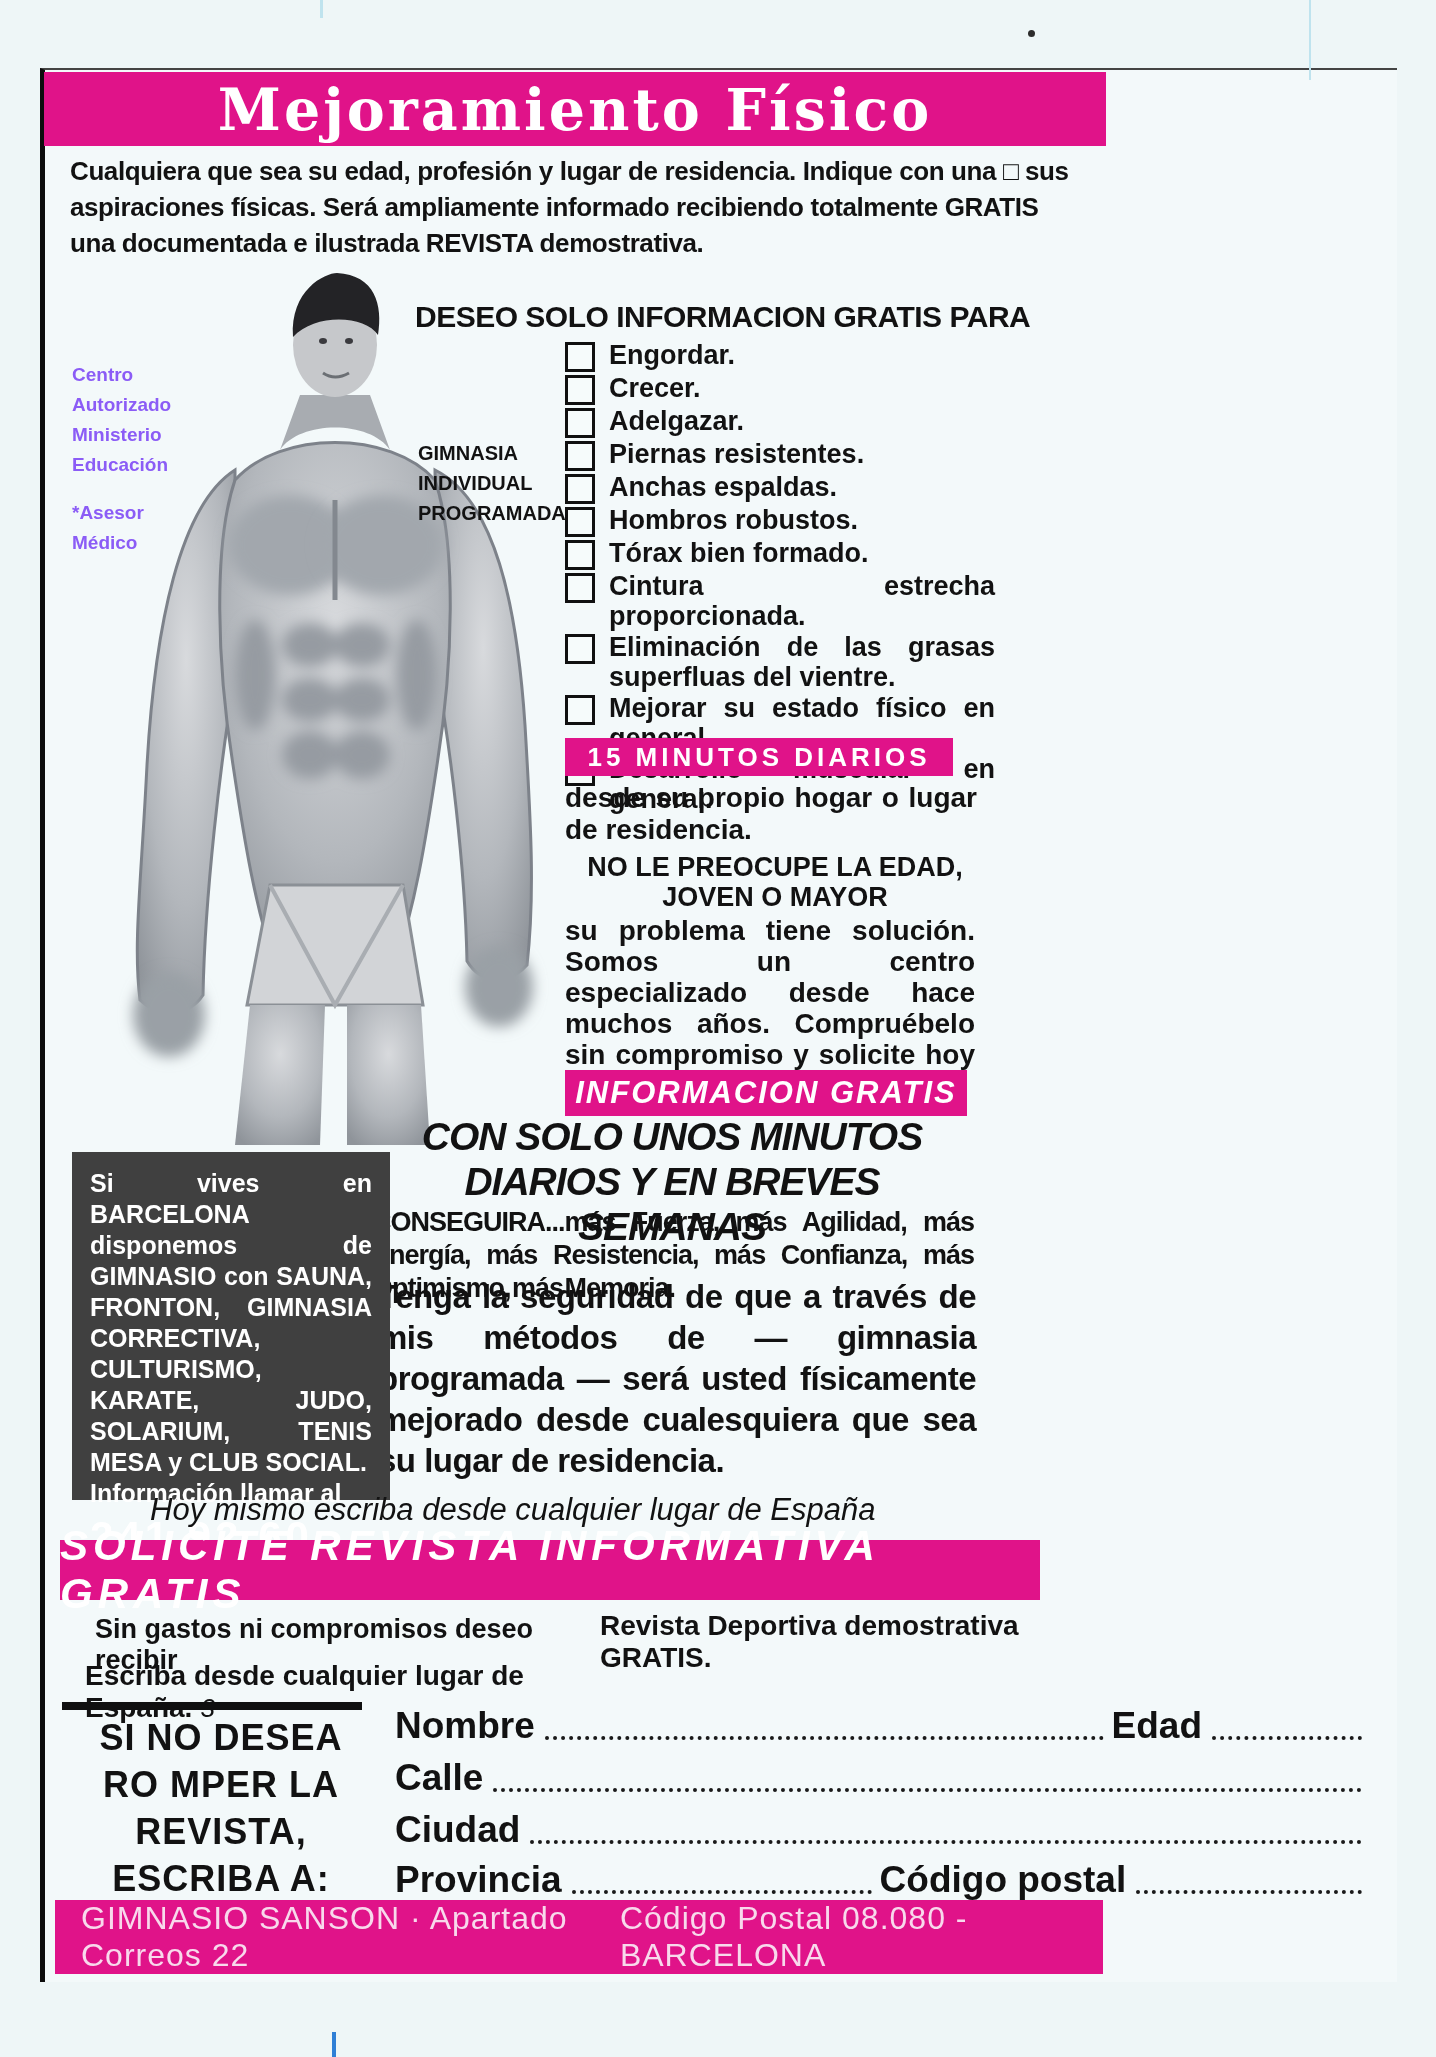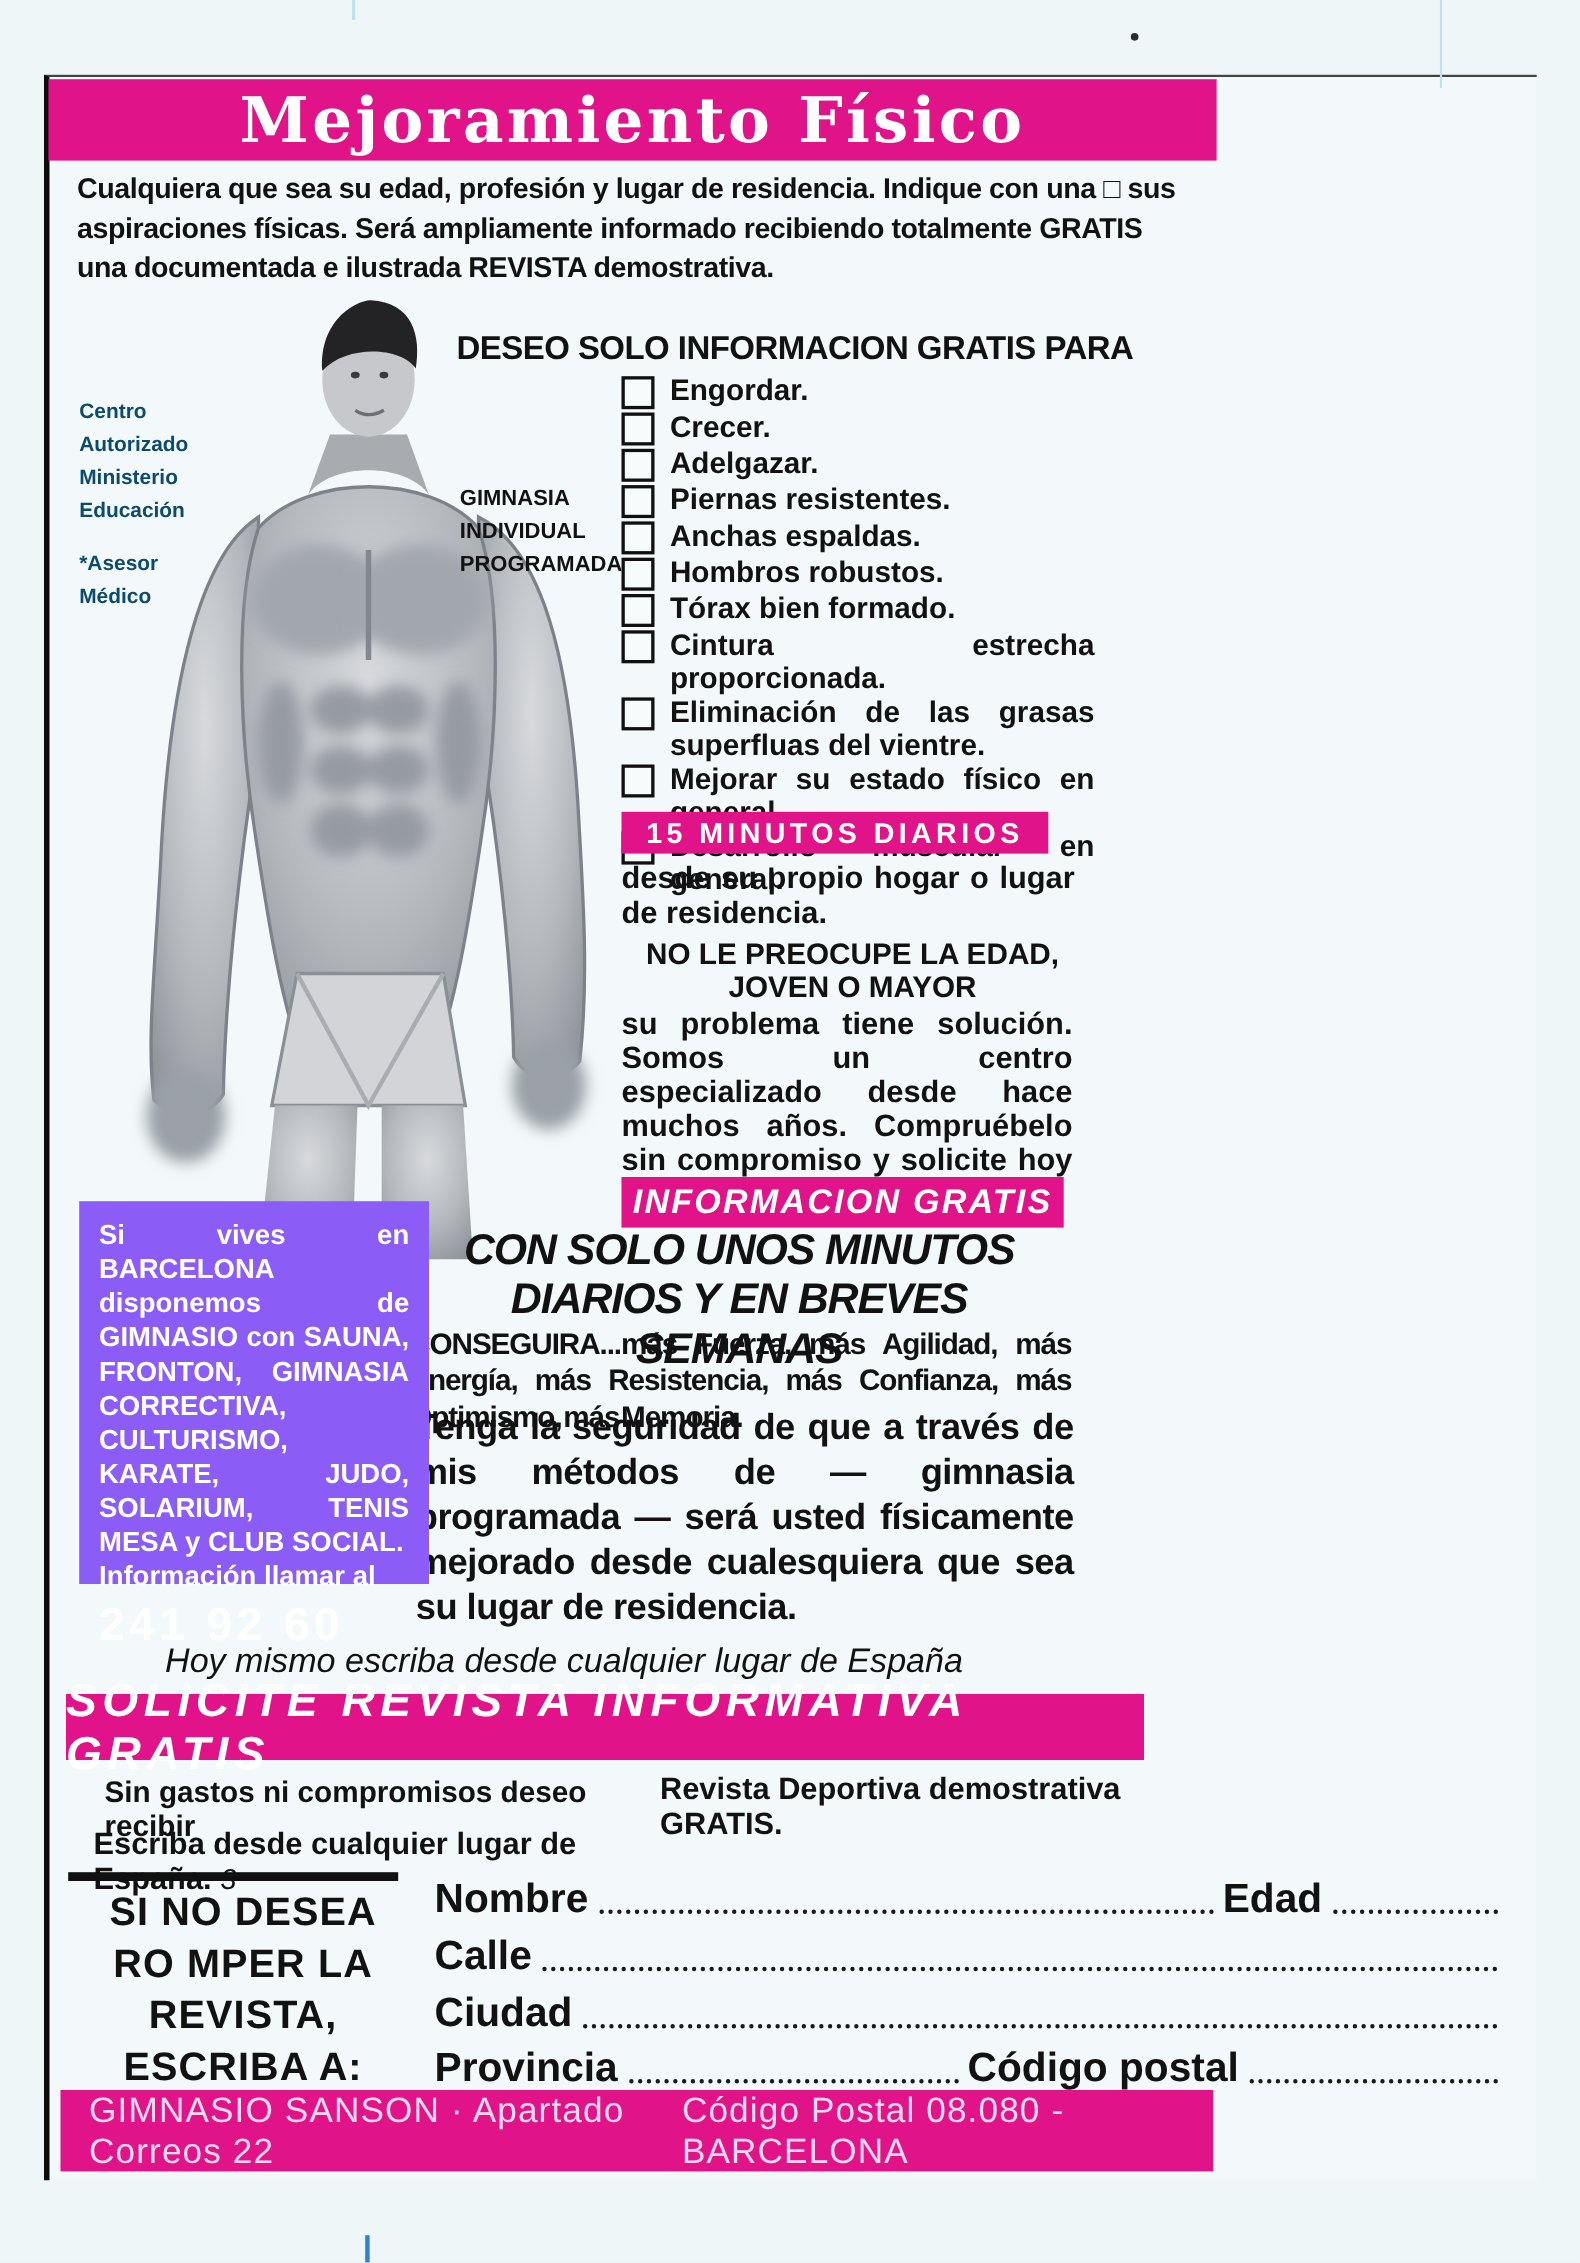--- a/index.html
+++ b/index.html
@@ -15,39 +15,39 @@
      font-family:"DejaVu Serif","Liberation Serif",serif;font-weight:bold;font-size:57px;letter-spacing:3px;}
   .minutes-banner{left:565px;top:738px;width:388px;height:38px;font-weight:bold;font-size:26px;letter-spacing:4px;}
   .info-banner{left:565px;top:1070px;width:402px;height:46px;font-weight:bold;font-style:italic;font-size:31px;letter-spacing:2px;}
   .request-banner{left:60px;top:1540px;width:980px;height:60px;font-weight:bold;font-style:italic;font-size:42px;letter-spacing:5px;}
   .footer-banner{left:55px;top:1900px;width:1048px;height:74px;justify-content:space-between;
      padding:0 26px;box-sizing:border-box;color:#f8d9ec;font-size:32px;letter-spacing:1px;}
 
   .intro{left:70px;top:153px;width:1005px;font-weight:bold;font-size:26px;line-height:36px;letter-spacing:-0.4px;}
   .deseo{left:415px;top:300px;width:620px;font-weight:bold;font-size:30px;letter-spacing:-0.5px;}
 
-  .credentials{left:72px;top:360px;width:160px;font-weight:bold;font-size:19px;line-height:30px;color:#0c4a6e;}
+  .credentials{left:72px;top:360px;width:160px;font-weight:bold;font-size:19px;line-height:30px;color:#8b5cf6;}
   .cred-gap{margin-top:18px;}
 
   .program{left:418px;top:438px;width:120px;font-weight:bold;font-size:20px;line-height:30px;}
 
   .checklist{left:565px;top:340px;width:430px;}
   .chk-row{display:flex;align-items:flex-start;margin-bottom:1px;}
   .chk{flex:0 0 24px;width:24px;height:24px;border:3px solid #101010;margin:2px 14px 0 0;background:#f6fbfb;}
   .chk-label{font-weight:bold;font-size:27px;line-height:30px;text-align:justify;flex:1;}
 
   .home-text{left:565px;top:782px;width:412px;font-weight:bold;font-size:28px;line-height:32px;text-align:justify;}
   .age-note{left:575px;top:852px;width:400px;font-weight:bold;font-size:27px;line-height:30px;text-align:center;}
   .solution{left:565px;top:915px;width:410px;font-weight:bold;font-size:28px;line-height:31px;text-align:justify;}
 
   .headline{left:368px;top:1114px;width:608px;font-weight:bold;font-style:italic;font-size:39px;line-height:45px;text-align:center;letter-spacing:-1px;}
   .benefits{left:372px;top:1206px;width:602px;font-weight:bold;font-size:27px;line-height:33px;text-align:justify;letter-spacing:-1px;word-spacing:-5px;}
   .assurance{left:378px;top:1276px;width:598px;font-weight:bold;font-size:33px;line-height:41px;text-align:justify;letter-spacing:-0.5px;}
 
-  .bcn-box{left:72px;top:1092px;width:318px;height:348px;background:#8b5cf6;color:#fff;
+  .bcn-box{left:72px;top:1152px;width:318px;height:348px;background:#404040;color:#fff;
      padding:16px 18px;box-sizing:border-box;}
   .bcn-text{font-weight:bold;font-size:25px;line-height:31px;text-align:justify;}
   .bcn-info{font-weight:bold;font-size:25px;line-height:31px;}
   .bcn-phone{font-weight:bold;font-size:42px;letter-spacing:4px;margin-top:4px;}
 
   .write-today{left:150px;top:1492px;width:880px;font-weight:normal;font-style:italic;font-size:31px;}
   .req-left{left:95px;top:1614px;width:490px;font-weight:bold;font-size:27px;}
   .req-right{left:600px;top:1610px;width:445px;font-weight:bold;font-size:28px;}
   .escriba{left:85px;top:1660px;width:560px;font-weight:bold;font-size:28px;}
   .pagenum{font-style:italic;font-weight:normal;font-size:26px;margin-left:8px;}

